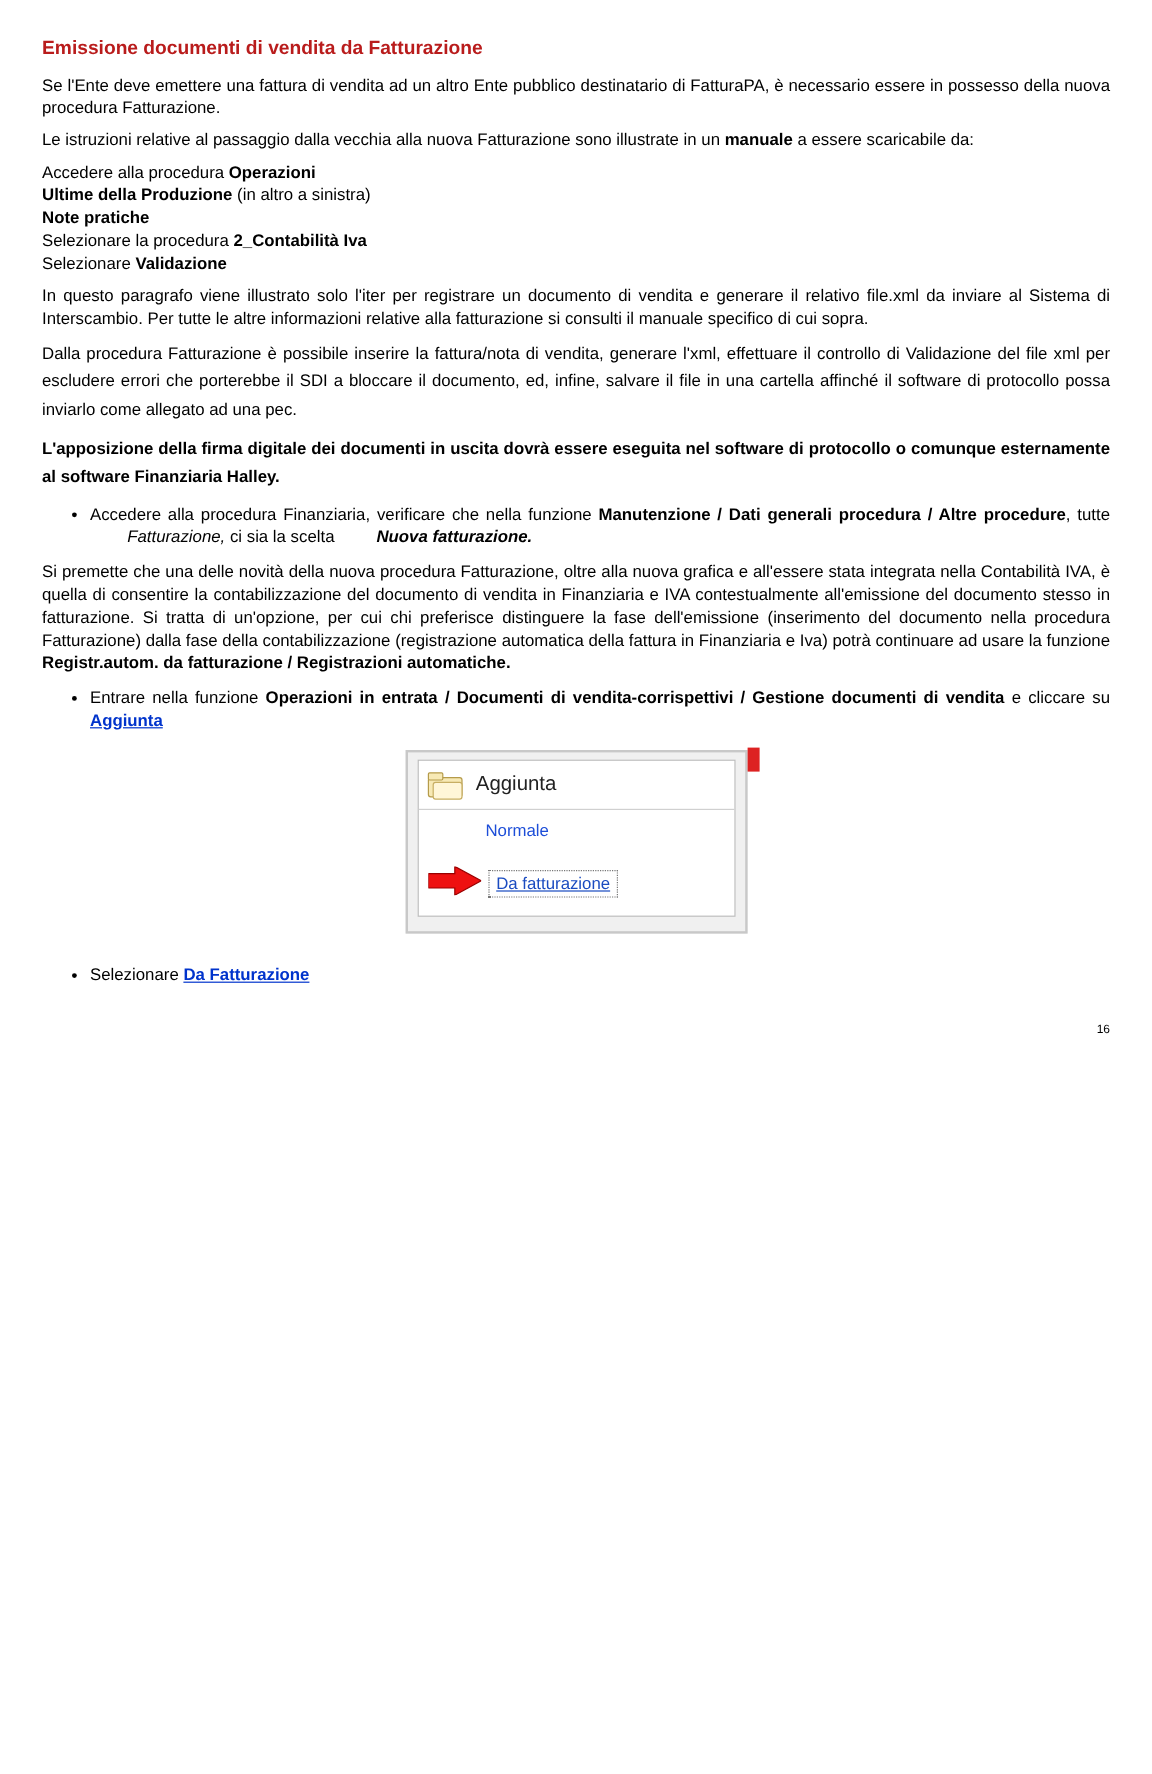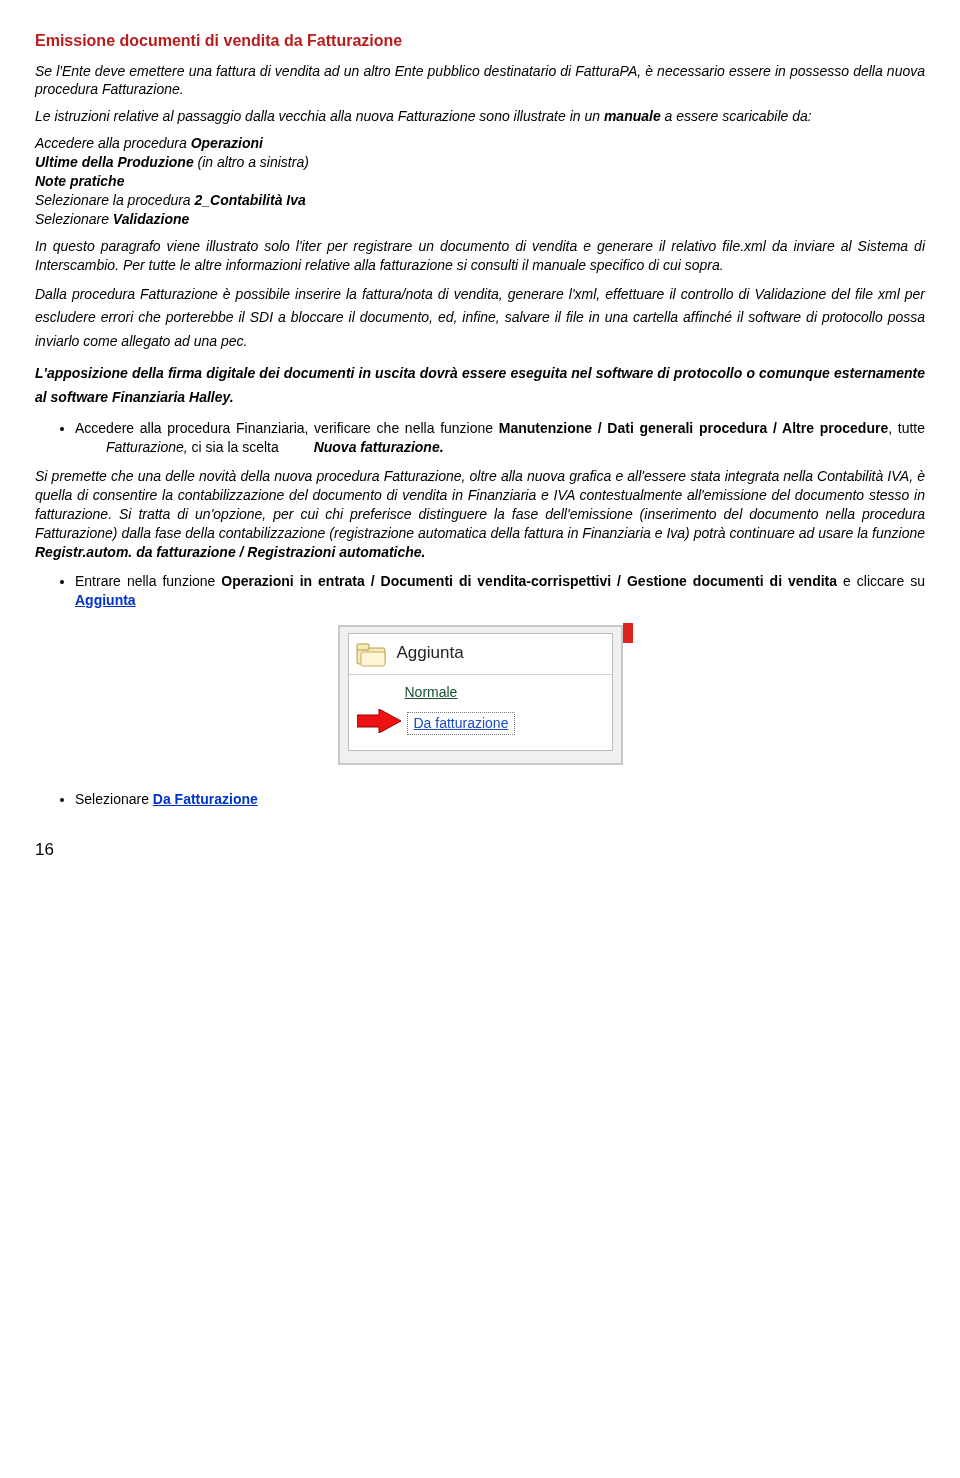--- a/index.html
+++ b/index.html
@@ -10,21 +10,21 @@
     margin: 0;
     padding: 30px 35px;
     line-height: 1.35;
   }
   .title {
     color: #b91c1c;
     font-weight: bold;
     font-size: 16px;
     margin-bottom: 10px;
   }
-  p { margin: 8px 0; font-style: italic; }
+  p { margin: 8px 0; }
   .justify { text-align: justify; }
   .bold { font-weight: bold; }
   .italic { font-style: italic; margin-left: 31px; }
   .link { color: #0033cc; text-decoration: underline; }
   ul { padding-left: 40px; margin: 10px 0; }
   li { margin: 10px 0; text-align: justify; }
   .screenshot-wrap {
     text-align: center;
     margin: 15px 0 25px 0;
   }
@@ -55,24 +55,23 @@
     position: relative;
   }
   .folder-icon svg { display: block; }
   .aggiunta-text { font-size: 17px; color: #222; }
   .menu-options {
     padding: 8px 10px 4px 56px;
     font-size: 14px;
     position: relative;
   }
   .opt-normale {
-    color: #14532d;
-    text-decoration: underline;
+    color: #1d4ed8;
     display: block;
-    margin-bottom: 8px;
+    margin-bottom: 21px;
   }
   .opt-fatt-row {
     display: flex;
     align-items: center;
     margin-left: -48px;
   }
   .red-arrow {
     flex: 0 0 auto;
     margin-right: 6px;
   }
@@ -85,23 +84,23 @@
   }
   .red-tab {
     position: absolute;
     right: -12px;
     top: -4px;
     width: 10px;
     height: 20px;
     background: #d22;
   }
   .page-num {
-    text-align: left;
+    text-align: right;
     margin-top: 30px;
-    font-size: 17px;
+    font-size: 10px;
   }
 </style>
 </head>
 <body>
 
 <div class="title">Emissione documenti di vendita da Fatturazione</div>
 
 <p class="justify">Se l'Ente deve emettere una fattura di vendita ad un altro Ente pubblico destinatario di FatturaPA, è necessario essere in possesso della nuova procedura Fatturazione.</p>
 
 <p class="justify">

